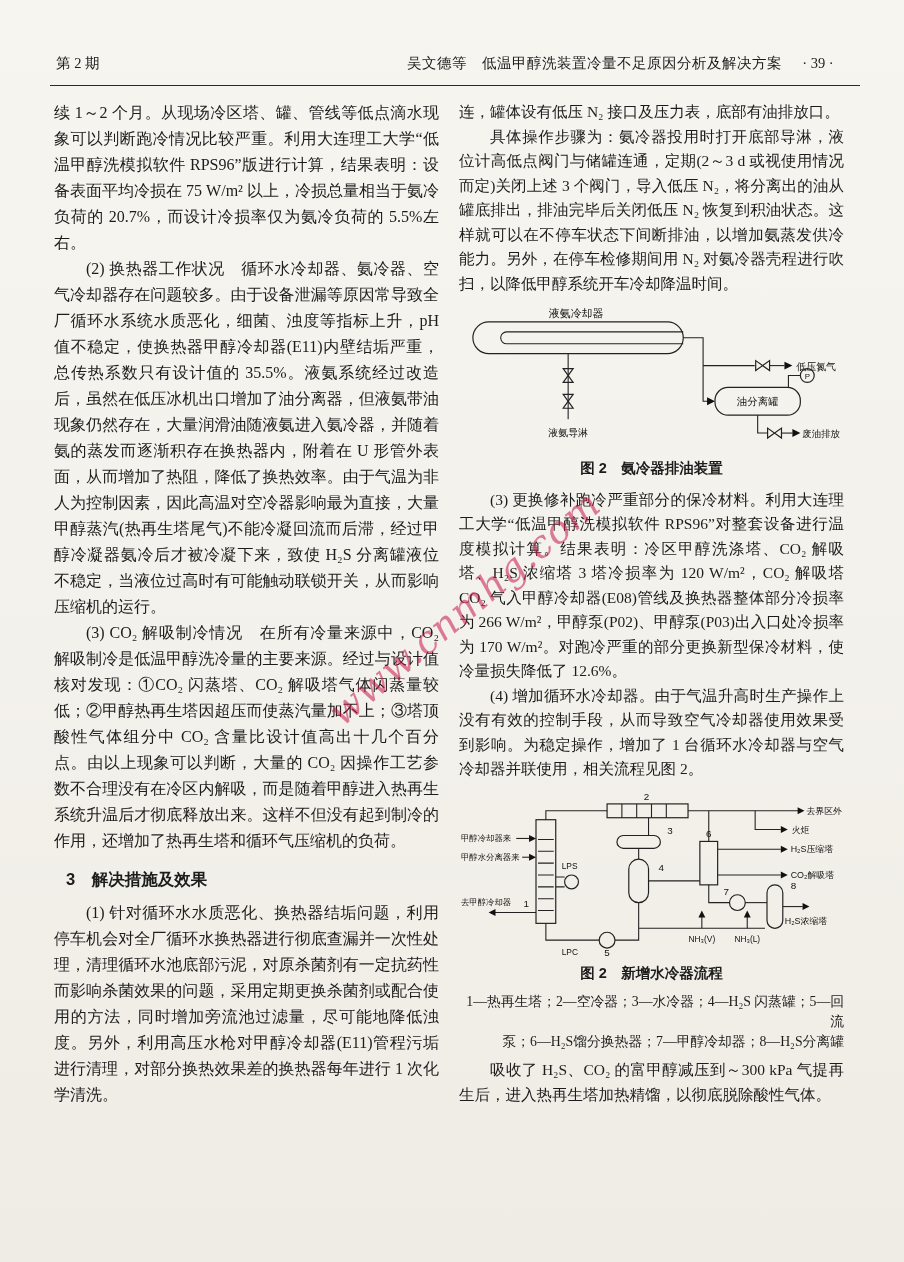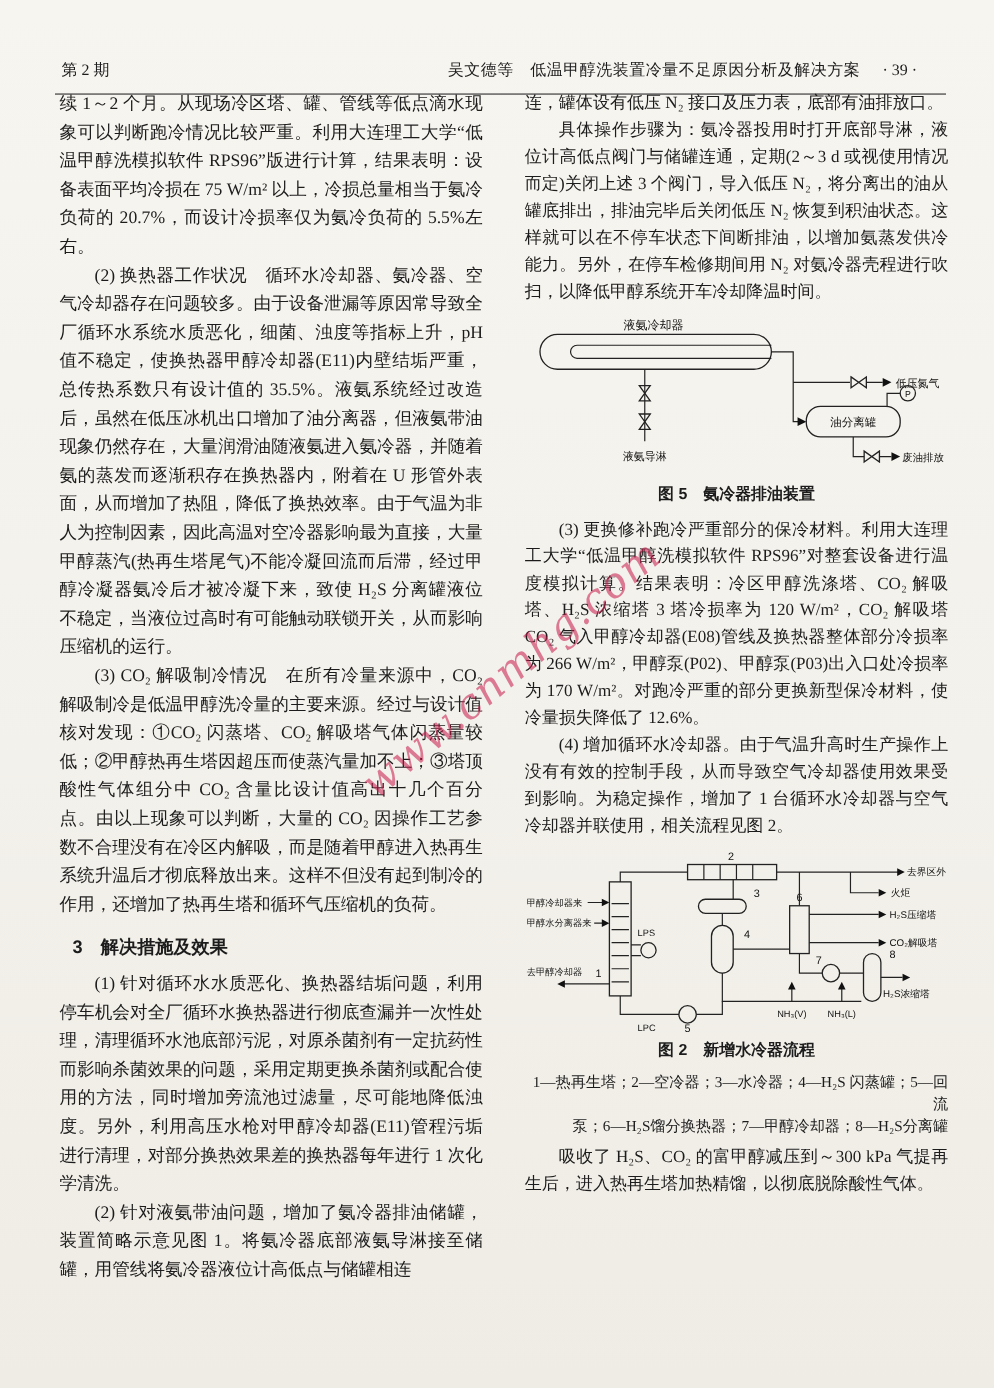--- a/index.html
+++ b/index.html
@@ -6,21 +6,21 @@
   html,body{margin:0;padding:0}
   body{width:904px;height:1262px;background:#d8d5ce}
   .page{position:relative;width:904px;height:1262px;overflow:hidden;color:#1c1c1c;
         background:linear-gradient(180deg,#f7f5f0 0%,#f3f1eb 55%,#efece5 100%);
         font-family:"Liberation Serif","DejaVu Serif",serif}
   .header{position:absolute;top:54px;left:56px;right:50px;display:flex;align-items:baseline;font-size:14.5px}
   .header .issue{width:130px}
   .header .title{flex:1;text-align:right;letter-spacing:.5px}
   .header .pageno{width:72px;text-align:center}
   .rule{position:absolute;top:85px;left:50px;right:44px;border-top:1.6px solid #2b2b2b}
-  .cols{position:absolute;top:82px;left:54px;display:flex;gap:38px}
+  .cols{position:absolute;top:100px;left:54px;display:flex;gap:20px}
   .col{width:385px;text-align:justify}
   .col.left{font-size:16px;line-height:26px}
   .col.right{font-size:15.5px;line-height:24.5px}
   p.para{margin:0;text-indent:2em}
   p.cont{text-indent:0}
   h2.sec{font-family:"Liberation Sans","DejaVu Sans",sans-serif;font-size:16.5px;font-weight:bold;
          margin:12px 0 8px 12px;text-align:left}
   .fig{margin:8px 0 4px 0}
   .fig svg{display:block;margin:0 auto}
   .figcap{font-family:"Liberation Sans","DejaVu Sans",sans-serif;font-weight:bold;font-size:14.5px;
@@ -49,21 +49,20 @@
   <div class="watermark">www.cnmhg.com</div>
 
   <div class="cols">
 
     <div class="col left">
       <p class="para cont">续 1～2 个月。从现场冷区塔、罐、管线等低点滴水现象可以判断跑冷情况比较严重。利用大连理工大学“低温甲醇洗模拟软件 RPS96”版进行计算，结果表明：设备表面平均冷损在 75 W/m² 以上，冷损总量相当于氨冷负荷的 20.7%，而设计冷损率仅为氨冷负荷的 5.5%左右。</p>
       <p class="para">(2) 换热器工作状况　循环水冷却器、氨冷器、空气冷却器存在问题较多。由于设备泄漏等原因常导致全厂循环水系统水质恶化，细菌、浊度等指标上升，pH 值不稳定，使换热器甲醇冷却器(E11)内壁结垢严重，总传热系数只有设计值的 35.5%。液氨系统经过改造后，虽然在低压冰机出口增加了油分离器，但液氨带油现象仍然存在，大量润滑油随液氨进入氨冷器，并随着氨的蒸发而逐渐积存在换热器内，附着在 U 形管外表面，从而增加了热阻，降低了换热效率。由于气温为非人为控制因素，因此高温对空冷器影响最为直接，大量甲醇蒸汽(热再生塔尾气)不能冷凝回流而后滞，经过甲醇冷凝器氨冷后才被冷凝下来，致使 H₂S 分离罐液位不稳定，当液位过高时有可能触动联锁开关，从而影响压缩机的运行。</p>
       <p class="para">(3) CO₂ 解吸制冷情况　在所有冷量来源中，CO₂ 解吸制冷是低温甲醇洗冷量的主要来源。经过与设计值核对发现：①CO₂ 闪蒸塔、CO₂ 解吸塔气体闪蒸量较低；②甲醇热再生塔因超压而使蒸汽量加不上；③塔顶酸性气体组分中 CO₂ 含量比设计值高出十几个百分点。由以上现象可以判断，大量的 CO₂ 因操作工艺参数不合理没有在冷区内解吸，而是随着甲醇进入热再生系统升温后才彻底释放出来。这样不但没有起到制冷的作用，还增加了热再生塔和循环气压缩机的负荷。</p>
       <h2 class="sec">3　解决措施及效果</h2>
       <p class="para">(1) 针对循环水水质恶化、换热器结垢问题，利用停车机会对全厂循环水换热器进行彻底查漏并一次性处理，清理循环水池底部污泥，对原杀菌剂有一定抗药性而影响杀菌效果的问题，采用定期更换杀菌剂或配合使用的方法，同时增加旁流池过滤量，尽可能地降低浊度。另外，利用高压水枪对甲醇冷却器(E11)管程污垢进行清理，对部分换热效果差的换热器每年进行 1 次化学清洗。</p>
-      <p class="para">(2) 针对液氨带油问题，增加了氨冷器排油储罐，装置简略示意见图 1。将氨冷器底部液氨导淋接至储罐，用管线将氨冷器液位计高低点与储罐相连</p>
     </div>
 
     <div class="col right">
       <p class="para cont">连，罐体设有低压 N₂ 接口及压力表，底部有油排放口。</p>
       <p class="para">具体操作步骤为：氨冷器投用时打开底部导淋，液位计高低点阀门与储罐连通，定期(2～3 d 或视使用情况而定)关闭上述 3 个阀门，导入低压 N₂，将分离出的油从罐底排出，排油完毕后关闭低压 N₂ 恢复到积油状态。这样就可以在不停车状态下间断排油，以增加氨蒸发供冷能力。另外，在停车检修期间用 N₂ 对氨冷器壳程进行吹扫，以降低甲醇系统开车冷却降温时间。</p>
 
       <div class="fig">
         <svg width="385" height="149" viewBox="0 0 388 150">
 
           <text x="118" y="13" font-size="11" text-anchor="middle">液氨冷却器</text>
@@ -90,21 +89,21 @@
           <path class="ln" d="M332 84 V72 H344"></path>
           <circle class="shape" cx="351" cy="72" r="7"></circle>
           <text x="351" y="75.5" font-size="8" text-anchor="middle">P</text>
 
           <path class="ln" d="M301 112 V130 H311"></path>
           <path class="shape" transform="translate(318,130)" d="M-7 -5 L7 5 L7 -5 L-7 5 Z"></path>
           <path class="ln" d="M325 130 H336"></path>
           <path class="ah" d="M336 126 L344 130 L336 134 Z"></path>
           <text x="346" y="134" font-size="9.5">废油排放</text>
         </svg>
-        <div class="figcap">图 5　氨冷器排油装置</div>
+        <div class="figcap">图 2　氨冷器排油装置</div>
       </div>
 
       <p class="para">(3) 更换修补跑冷严重部分的保冷材料。利用大连理工大学“低温甲醇洗模拟软件 RPS96”对整套设备进行温度模拟计算。结果表明：冷区甲醇洗涤塔、CO₂ 解吸塔、H₂S 浓缩塔 3 塔冷损率为 120 W/m²，CO₂ 解吸塔 CO₂ 气入甲醇冷却器(E08)管线及换热器整体部分冷损率为 266 W/m²，甲醇泵(P02)、甲醇泵(P03)出入口处冷损率为 170 W/m²。对跑冷严重的部分更换新型保冷材料，使冷量损失降低了 12.6%。</p>
       <p class="para">(4) 增加循环水冷却器。由于气温升高时生产操作上没有有效的控制手段，从而导致空气冷却器使用效果受到影响。为稳定操作，增加了 1 台循环水冷却器与空气冷却器并联使用，相关流程见图 2。</p>
 
       <div class="fig">
         <svg width="385" height="168" viewBox="0 0 390 170">
 
           <rect class="shape" x="78" y="30" width="20" height="105"></rect>
           <path class="ln" d="M80 50 H96 M80 62 H96 M80 74 H96 M80 86 H96 M80 98 H96 M80 110 H96 M80 122 H96"></path>

